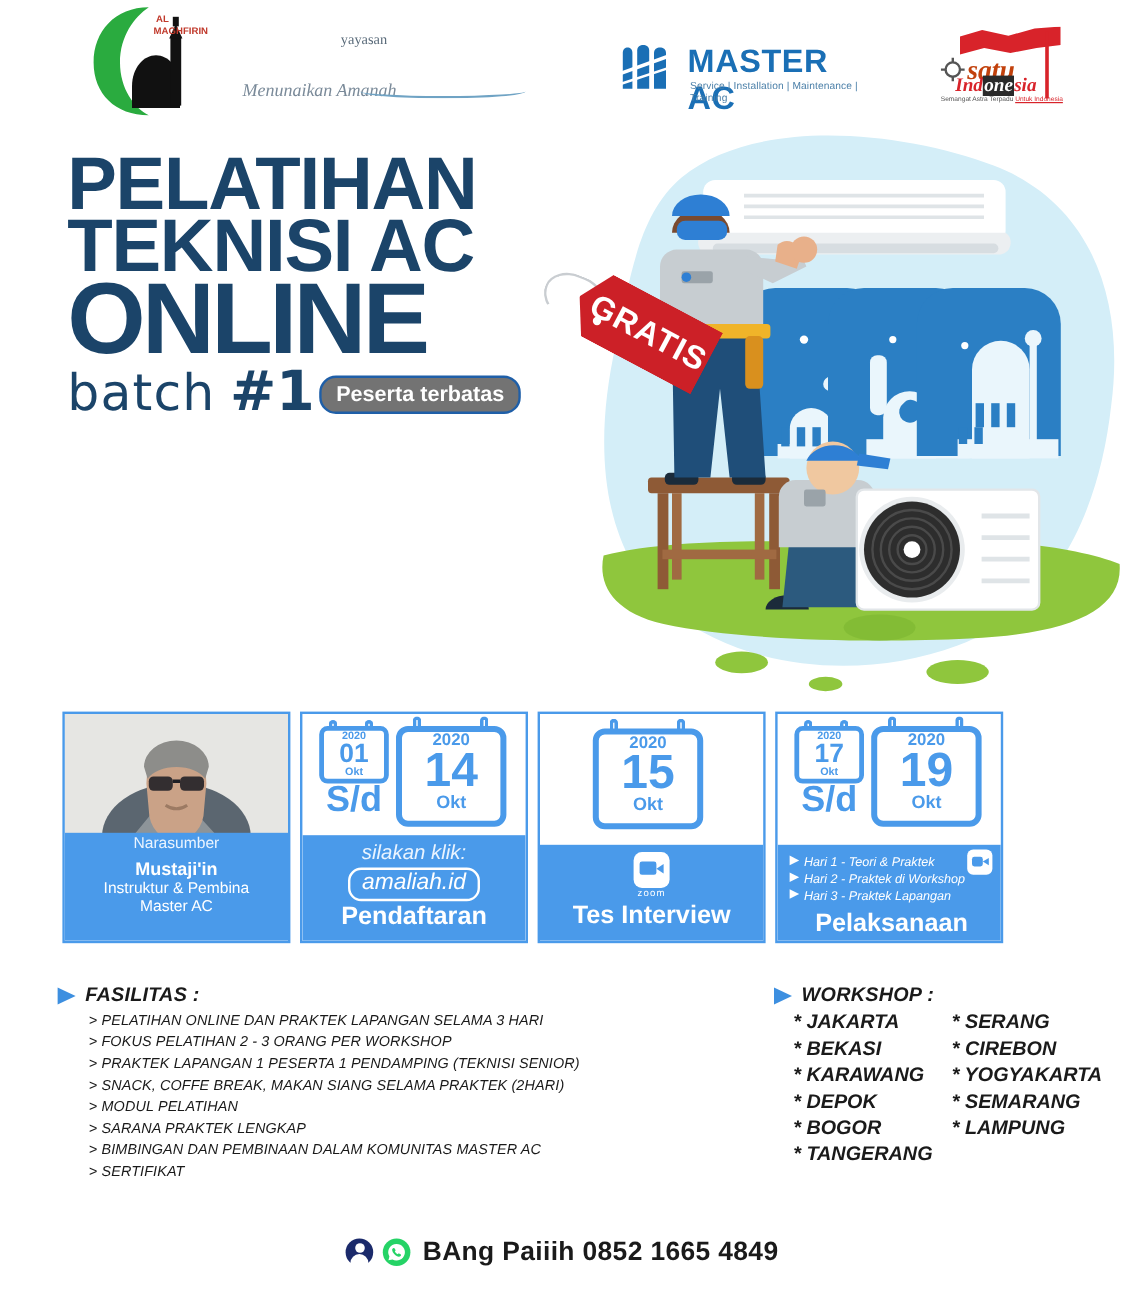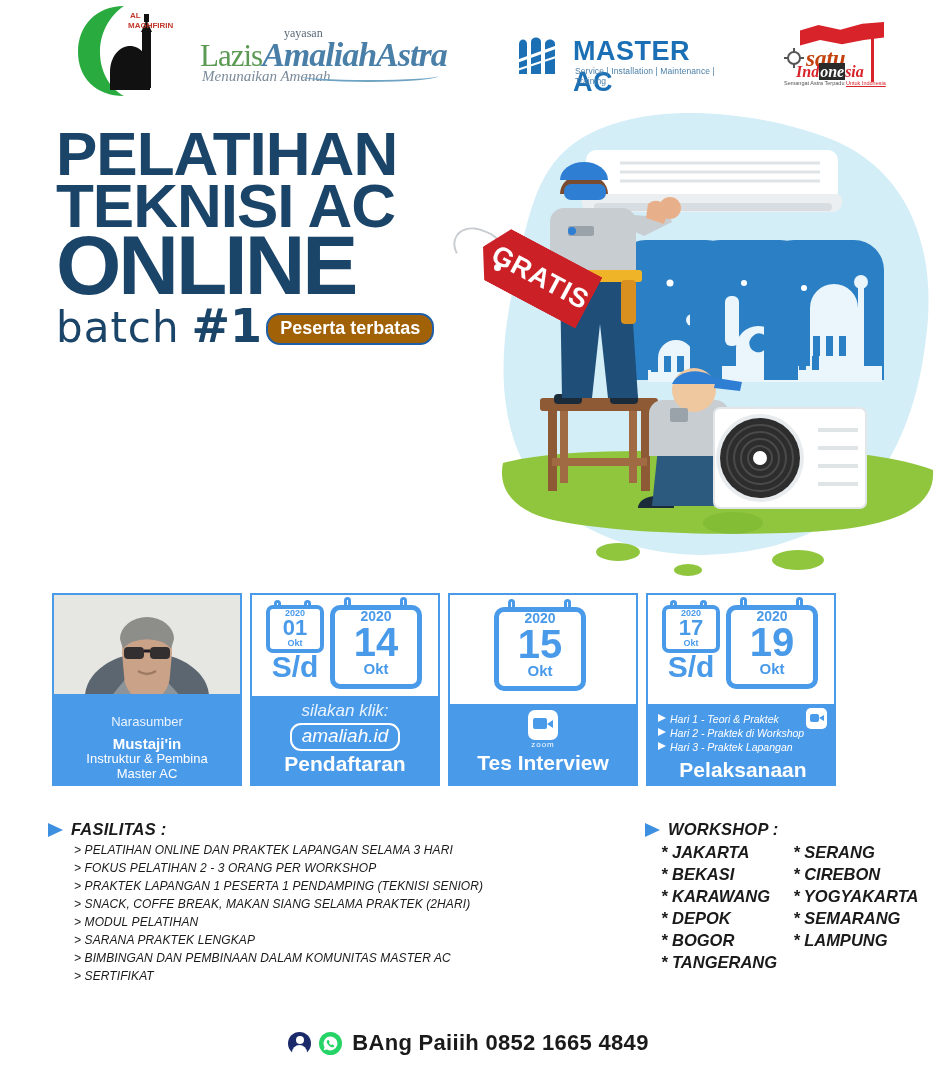--- a/index.html
+++ b/index.html
@@ -89,21 +89,21 @@
   .batch-row { display: flex; align-items: flex-end; margin-top: 2px; }
   .batch-word {
     font-size: 42px; color: #1b4469; font-weight: normal; letter-spacing: 1px;
     font-family: "DejaVu Sans", sans-serif; line-height: 1;
   }
   .batch-num {
     font-size: 46px; color: #1b4469; font-weight: bold; margin-left: 12px;
     font-family: "DejaVu Sans", sans-serif; line-height: 1;
   }
   .peserta-pill {
-    background: #a16207; border: 2px solid #1f5fa8; border-radius: 14px;
+    background: #737373; border: 2px solid #1f5fa8; border-radius: 14px;
     color: #ffffff; font-size: 18px; font-weight: bold;
     padding: 3px 12px 4px; margin-left: 4px; margin-bottom: 4px;
     white-space: nowrap;
   }
 
   
   .gratis-wrap { position: absolute; left: 452px; top: 228px; width: 150px; height: 120px; }
   .gratis-tag {
     position: absolute; left: 24px; top: 18px;
     width: 120px; height: 58px; background: #cc2027;
@@ -140,21 +140,21 @@
   .card-1 { left: 0px; }
   .card-2 { left: 198px; }
   .card-3 { left: 396px; }
   .card-4 { left: 594px; }
 
   .card-photo-area { position: relative; height: 106px; overflow: hidden; background: #e8e8e6; }
   .card-blue-foot {
     position: absolute; bottom: 0; left: 0; right: 0;
     background: #4a9aea; color: #fff; text-align: center;
   }
-  .c1-foot { height: 90px; padding-top: 20px; }
+  .c1-foot { height: 90px; padding-top: 1px; }
   .c1-narasumber { font-size: 13px; color: #eaf4ff; }
   .c1-name { font-size: 15px; font-weight: bold; margin-top: 6px; }
   .c1-role { font-size: 13px; line-height: 1.15; }
 
   .cal-area { height: 106px; position: relative; }
   .cal-big {
     position: absolute; border: 5px solid #4a9aea; border-radius: 10px;
     background: #fff; text-align: center;
   }
   .cal-small {
@@ -275,23 +275,20 @@
       <rect x="70" y="28" width="9" height="58" fill="#111111"></rect>
       <path d="M74.5 18 L80 30 L69 30 Z" fill="#111111"></path>
       <rect x="72" y="12" width="5" height="8" fill="#111111"></rect>
       <text x="58" y="16" font-size="8" font-weight="bold" fill="#c0392b" font-family="Liberation Sans, sans-serif">AL</text>
       <text x="56" y="26" font-size="8" font-weight="bold" fill="#c0392b" font-family="Liberation Sans, sans-serif">MAGHFIRIN</text>
     </svg>
   </div>
 
   <div class="logo-lazis">
     <span class="lazis-yayasan">yayasan</span>
-    <span class="lazis-main">
-      <span class="lazis-lazis">Lazis</span><span class="lazis-amaliah">AmaliahAstra</span>
-    </span>
     <span class="lazis-tag">Menunaikan Amanah</span>
     <span class="lazis-swoosh"></span>
   </div>
 
   <div class="logo-master">
     <svg width="52" height="42" viewBox="0 0 52 42" style="position:absolute;left:0;top:0;">
       <path d="M4 8 C4 2 12 2 12 8 L12 38 L4 38 Z" fill="#1a6fb5"></path>
       <path d="M16 6 C16 0 26 0 26 6 L26 38 L16 38 Z" fill="#1a6fb5"></path>
       <path d="M30 8 C30 2 40 2 40 8 L40 38 L30 38 Z" fill="#1a6fb5"></path>
       <path d="M0 26 L50 8" stroke="#ffffff" stroke-width="3" fill="none"></path>

